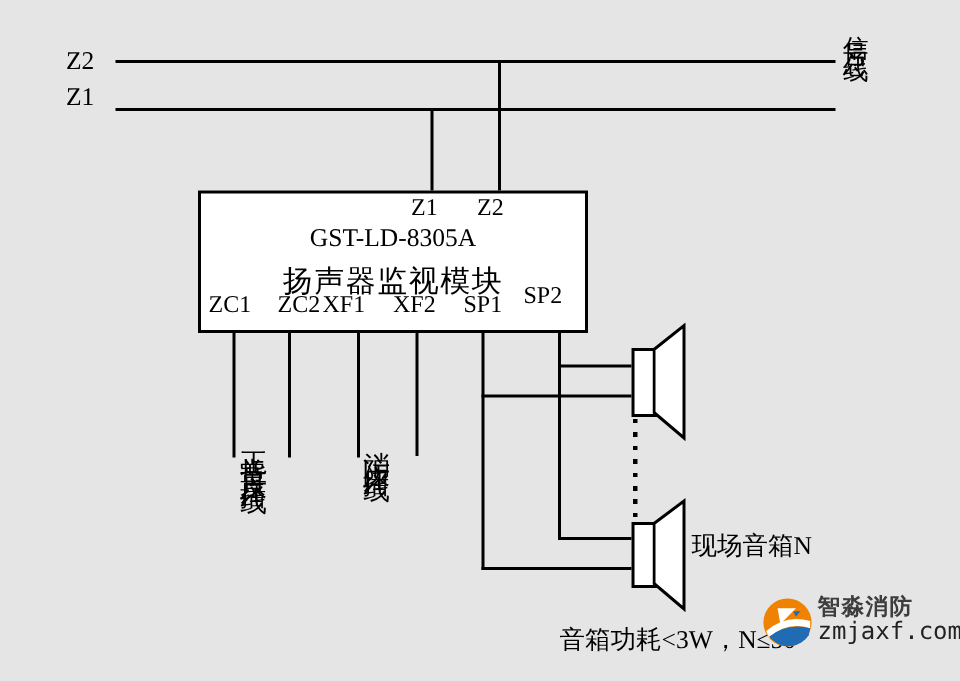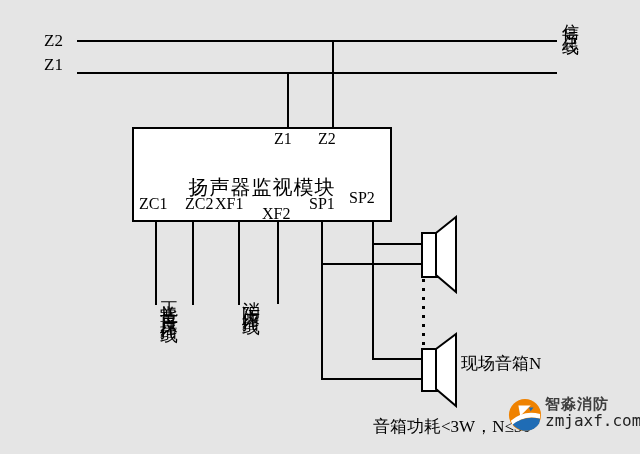--- a/index.html
+++ b/index.html
@@ -44,25 +44,26 @@
   <div class="hline" style="left:77px;top:40px;width:480px;"></div>
   <div class="hline" style="left:77px;top:72px;width:480px;"></div>
   <div class="vtext vtext-bus" style="left:562px;top:10px;">信号总线</div>
 
   <div class="vline" style="left:287px;top:72px;height:56px;"></div>
   <div class="vline" style="left:332px;top:40px;height:88px;"></div>
 
   <div id="module-box">
     <span class="lbl boxlbl" style="left:140px;top:1px;">Z1</span>
     <span class="lbl boxlbl" style="left:184px;top:1px;">Z2</span>
+    <div class="lbl" style="left:0;top:20px;width:256px;text-align:center;font-size:17px;">GST-LD-8305A</div>
     <div class="lbl" style="left:0;top:45px;width:256px;text-align:center;font-size:20px;letter-spacing:1px;">扬声器监视模块</div>
     <span class="lbl boxlbl" style="left:5px;top:66px;">ZC1</span>
     <span class="lbl boxlbl" style="left:51px;top:66px;">ZC2</span>
     <span class="lbl boxlbl" style="left:81px;top:66px;">XF1</span>
-    <span class="lbl boxlbl" style="left:128px;top:76px;">XF2</span>
+    <span class="lbl boxlbl" style="left:128px;top:66px;">XF2</span>
     <span class="lbl boxlbl" style="left:175px;top:66px;">SP1</span>
     <span class="lbl boxlbl" style="left:215px;top:60px;">SP2</span>
   </div>
 
   <div class="vline" style="left:155px;top:222px;height:83px;"></div>
   <div class="vline" style="left:192px;top:222px;height:83px;"></div>
   <div class="vline" style="left:238px;top:222px;height:83px;"></div>
   <div class="vline" style="left:277px;top:222px;height:82px;"></div>
   <div class="vline" style="left:321px;top:222px;height:158px;"></div>
   <div class="vline" style="left:372px;top:222px;height:138px;"></div>

